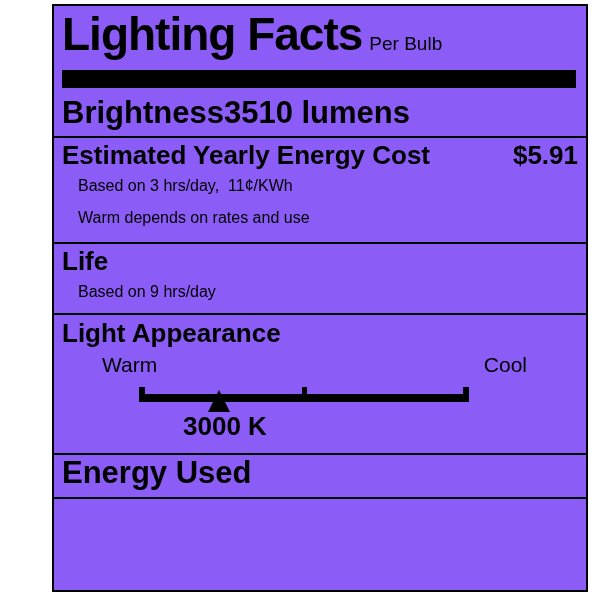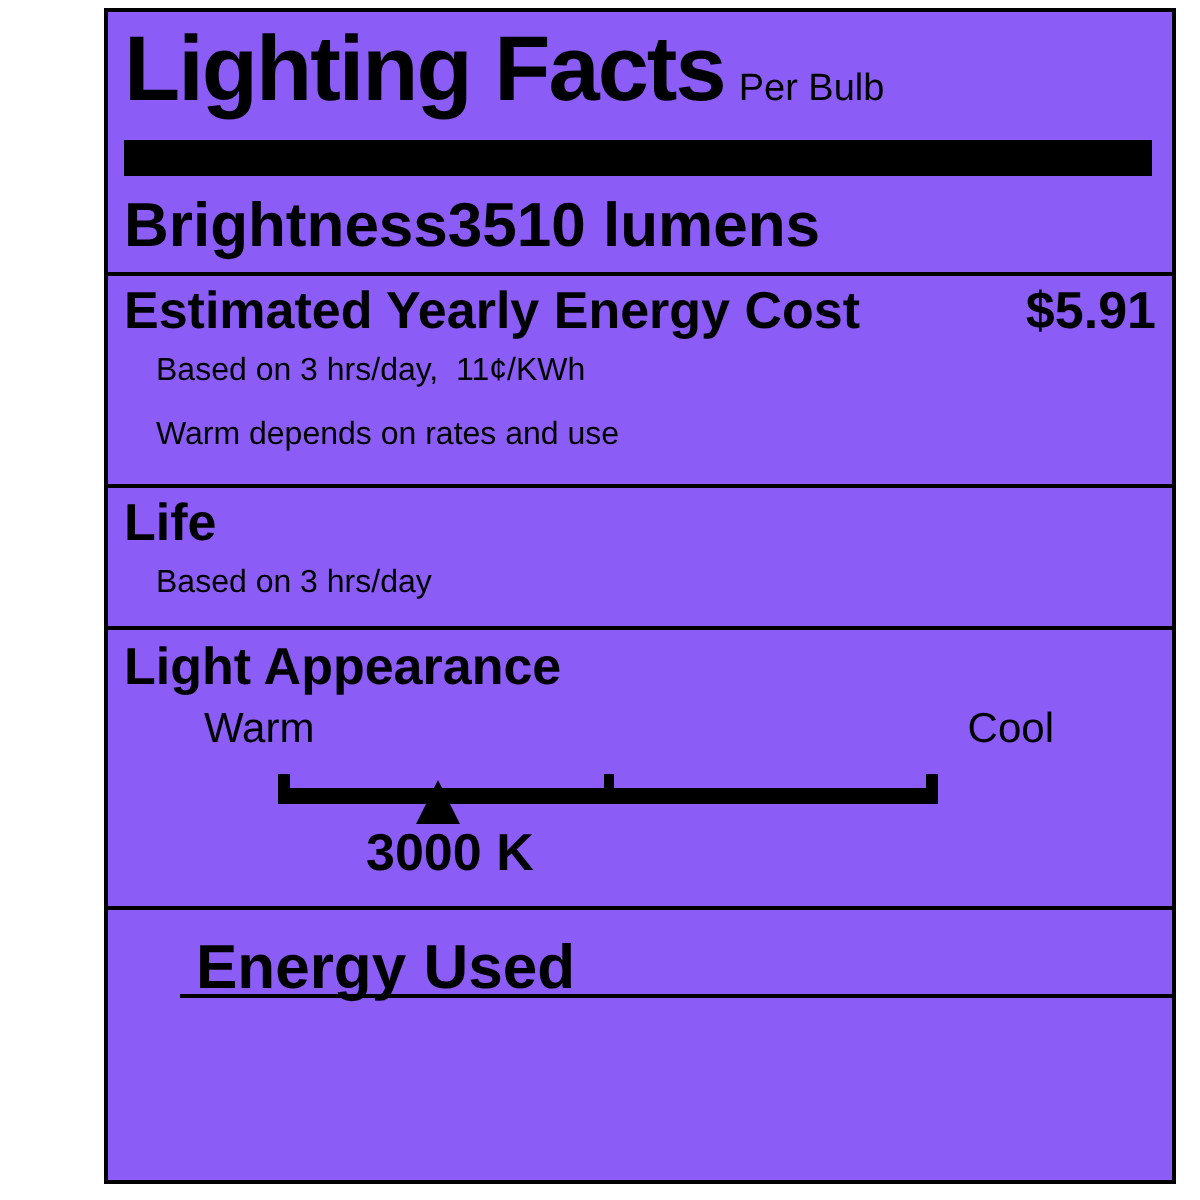--- a/index.html
+++ b/index.html
@@ -18,21 +18,21 @@
   .title { font-size:46px; font-weight:bold; letter-spacing:-1px; }
   .subtitle { font-size:19px; font-weight:normal; margin-left:7px; letter-spacing:0; }
   .black-bar { height:18px; background:#000; margin:0 10px 0 8px; }
 
   .row {
     display:flex; justify-content:flex-start; align-items:baseline;
     box-sizing:border-box; border-bottom:2px solid #000;
     padding:10px 8px 0 8px; font-size:31px; font-weight:bold; line-height:30px;
   }
   .row-brightness { height:50px; }
-  .row-energy-used { height:44px; padding-top:14px;margin-left:36px; }
+  .row-energy-used { height:44px; padding-top:3px; }
 
   .section { box-sizing:border-box; border-bottom:2px solid #000; padding:2px 8px 0 8px; }
   .sec-head {
     display:flex; justify-content:space-between; align-items:baseline;
     font-size:26px; font-weight:bold; line-height:30px;
   }
   .note { font-size:16px; line-height:32px; padding-left:16px; white-space:pre; }
   .section-cost { height:106px; }
   .section-life { height:71px; }
   .section-appearance { height:140px; position:relative; padding-top:3px; }
@@ -81,21 +81,21 @@
         <span>$5.91</span>
       </div>
       <div class="note">Based on 3 hrs/day,  11¢/KWh</div>
       <div class="note">Warm depends on rates and use</div>
     </div>
 
     <div class="section section-life">
       <div class="sec-head">
         <span>Life</span>
       </div>
-      <div class="note">Based on 3 hrs/day</div>
+      <div class="note">Based on 9 hrs/day</div>
     </div>
 
     <div class="section section-appearance">
       <div class="sec-head">
         <span>Light Appearance</span>
       </div>
       <div class="warmcool">
         <span>Warm</span>
         <span>Cool</span>
       </div>

